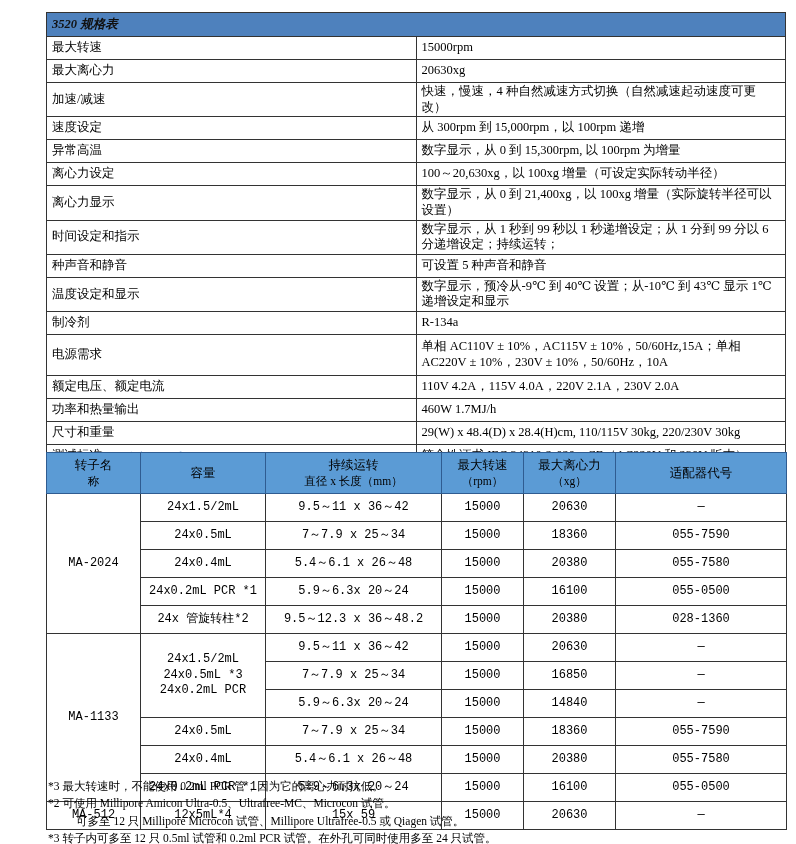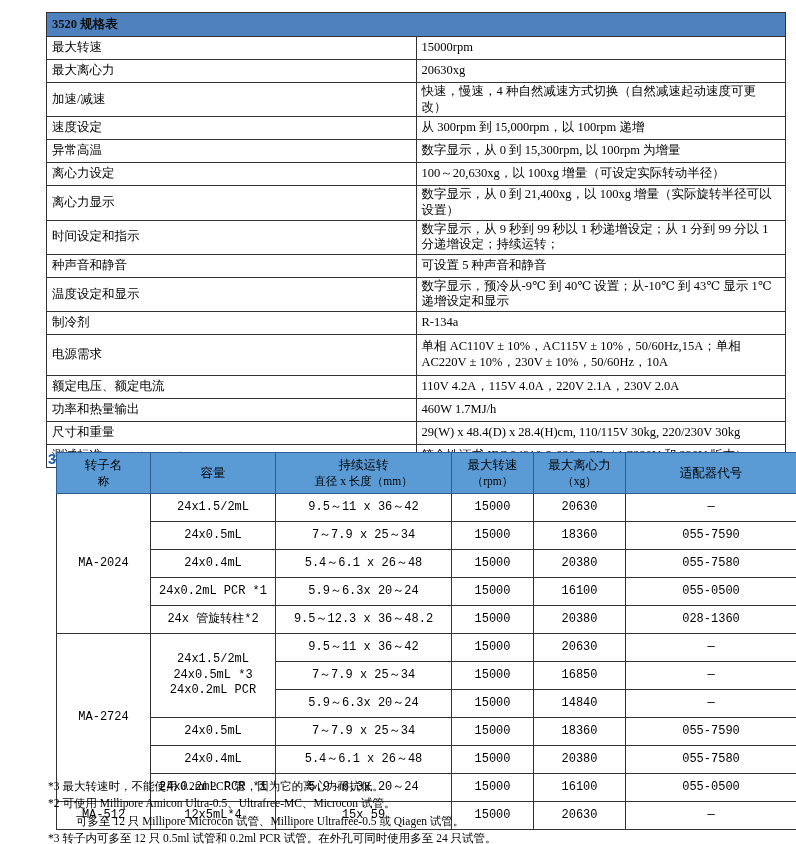--- a/index.html
+++ b/index.html
@@ -45,20 +45,21 @@
   }
   .spec-title-row td {
     background: #4E81BD;
     border: 1px solid #2F5C91;
     height: 21px;
     padding-left: 10px;
     font-weight: bold;
     font-size: 14px;
     color: #101010;
     font-family: "Liberation Sans", "DejaVu Sans", sans-serif;
+    font-style: italic;
   }
   td.lbl {
     width: 152px;
     height: 20px;
   }
   td.val {
     height: 20px;
   }
   td.val-2line {
     height: 38px;
@@ -72,21 +73,21 @@
     font-size: 14.5px;
     font-weight: bold;
     color: #1F5FAD;
     font-family: "Liberation Sans", "DejaVu Sans", sans-serif;
     letter-spacing: 0.2px;
   }
 
   
   .rotor-wrap {
     position: absolute;
-    left: 56px;
+    left: 46px;
     top: 452px;
     width: 740px;
   }
   table.rotor {
     border-collapse: collapse;
     width: 740px;
     table-layout: fixed;
   }
   table.rotor td, table.rotor th {
     border: 1px solid #333333;
@@ -170,21 +171,21 @@
         <tr>
           <td class="lbl cn">离心力设定</td>
           <td class="val cn">100～20,630xg，以 100xg 增量（可设定实际转动半径）</td>
         </tr>
         <tr>
           <td class="lbl cn">离心力显示</td>
           <td class="val cn">数字显示，从 0 到 21,400xg，以 100xg 增量（实际旋转半径可以设置）</td>
         </tr>
         <tr>
           <td class="lbl cn">时间设定和指示</td>
-          <td class="val cn">数字显示，从 9 秒到 99 秒以 1 秒递增设定；从 1 分到 99 分以 1 分递增设定；持续运转；</td>
+          <td class="val cn">数字显示，从 1 秒到 99 秒以 1 秒递增设定；从 1 分到 99 分以 6 分递增设定；持续运转；</td>
         </tr>
         <tr>
           <td class="lbl cn">种声音和静音</td>
           <td class="val cn">可设置 5 种声音和静音</td>
         </tr>
         <tr>
           <td class="lbl cn">温度设定和显示</td>
           <td class="val cn">数字显示，预冷从-9℃ 到 40℃ 设置；从-10℃ 到 43℃ 显示  1℃递增设定和显示</td>
         </tr>
         <tr>
@@ -286,21 +287,21 @@
         </tr>
         <tr>
           <td class="cn">24x 管旋转柱*2</td>
           <td>9.5～12.3 x 36～48.2</td>
           <td>15000</td>
           <td>20380</td>
           <td>028-1360</td>
         </tr>
 
         <tr>
-          <td class="rotorname cn" rowspan="6">MA-2724</td>
+          <td class="rotorname cn" rowspan="6">MA-1133</td>
           <td class="cap-merged" rowspan="3">
             <div>24x1.5/2mL</div>
             <div>24x0.5mL *3</div>
             <div>24x0.2mL PCR</div>
           </td>
           <td>9.5～11 x 36～42</td>
           <td>15000</td>
           <td>20630</td>
           <td>—</td>
         </tr>

